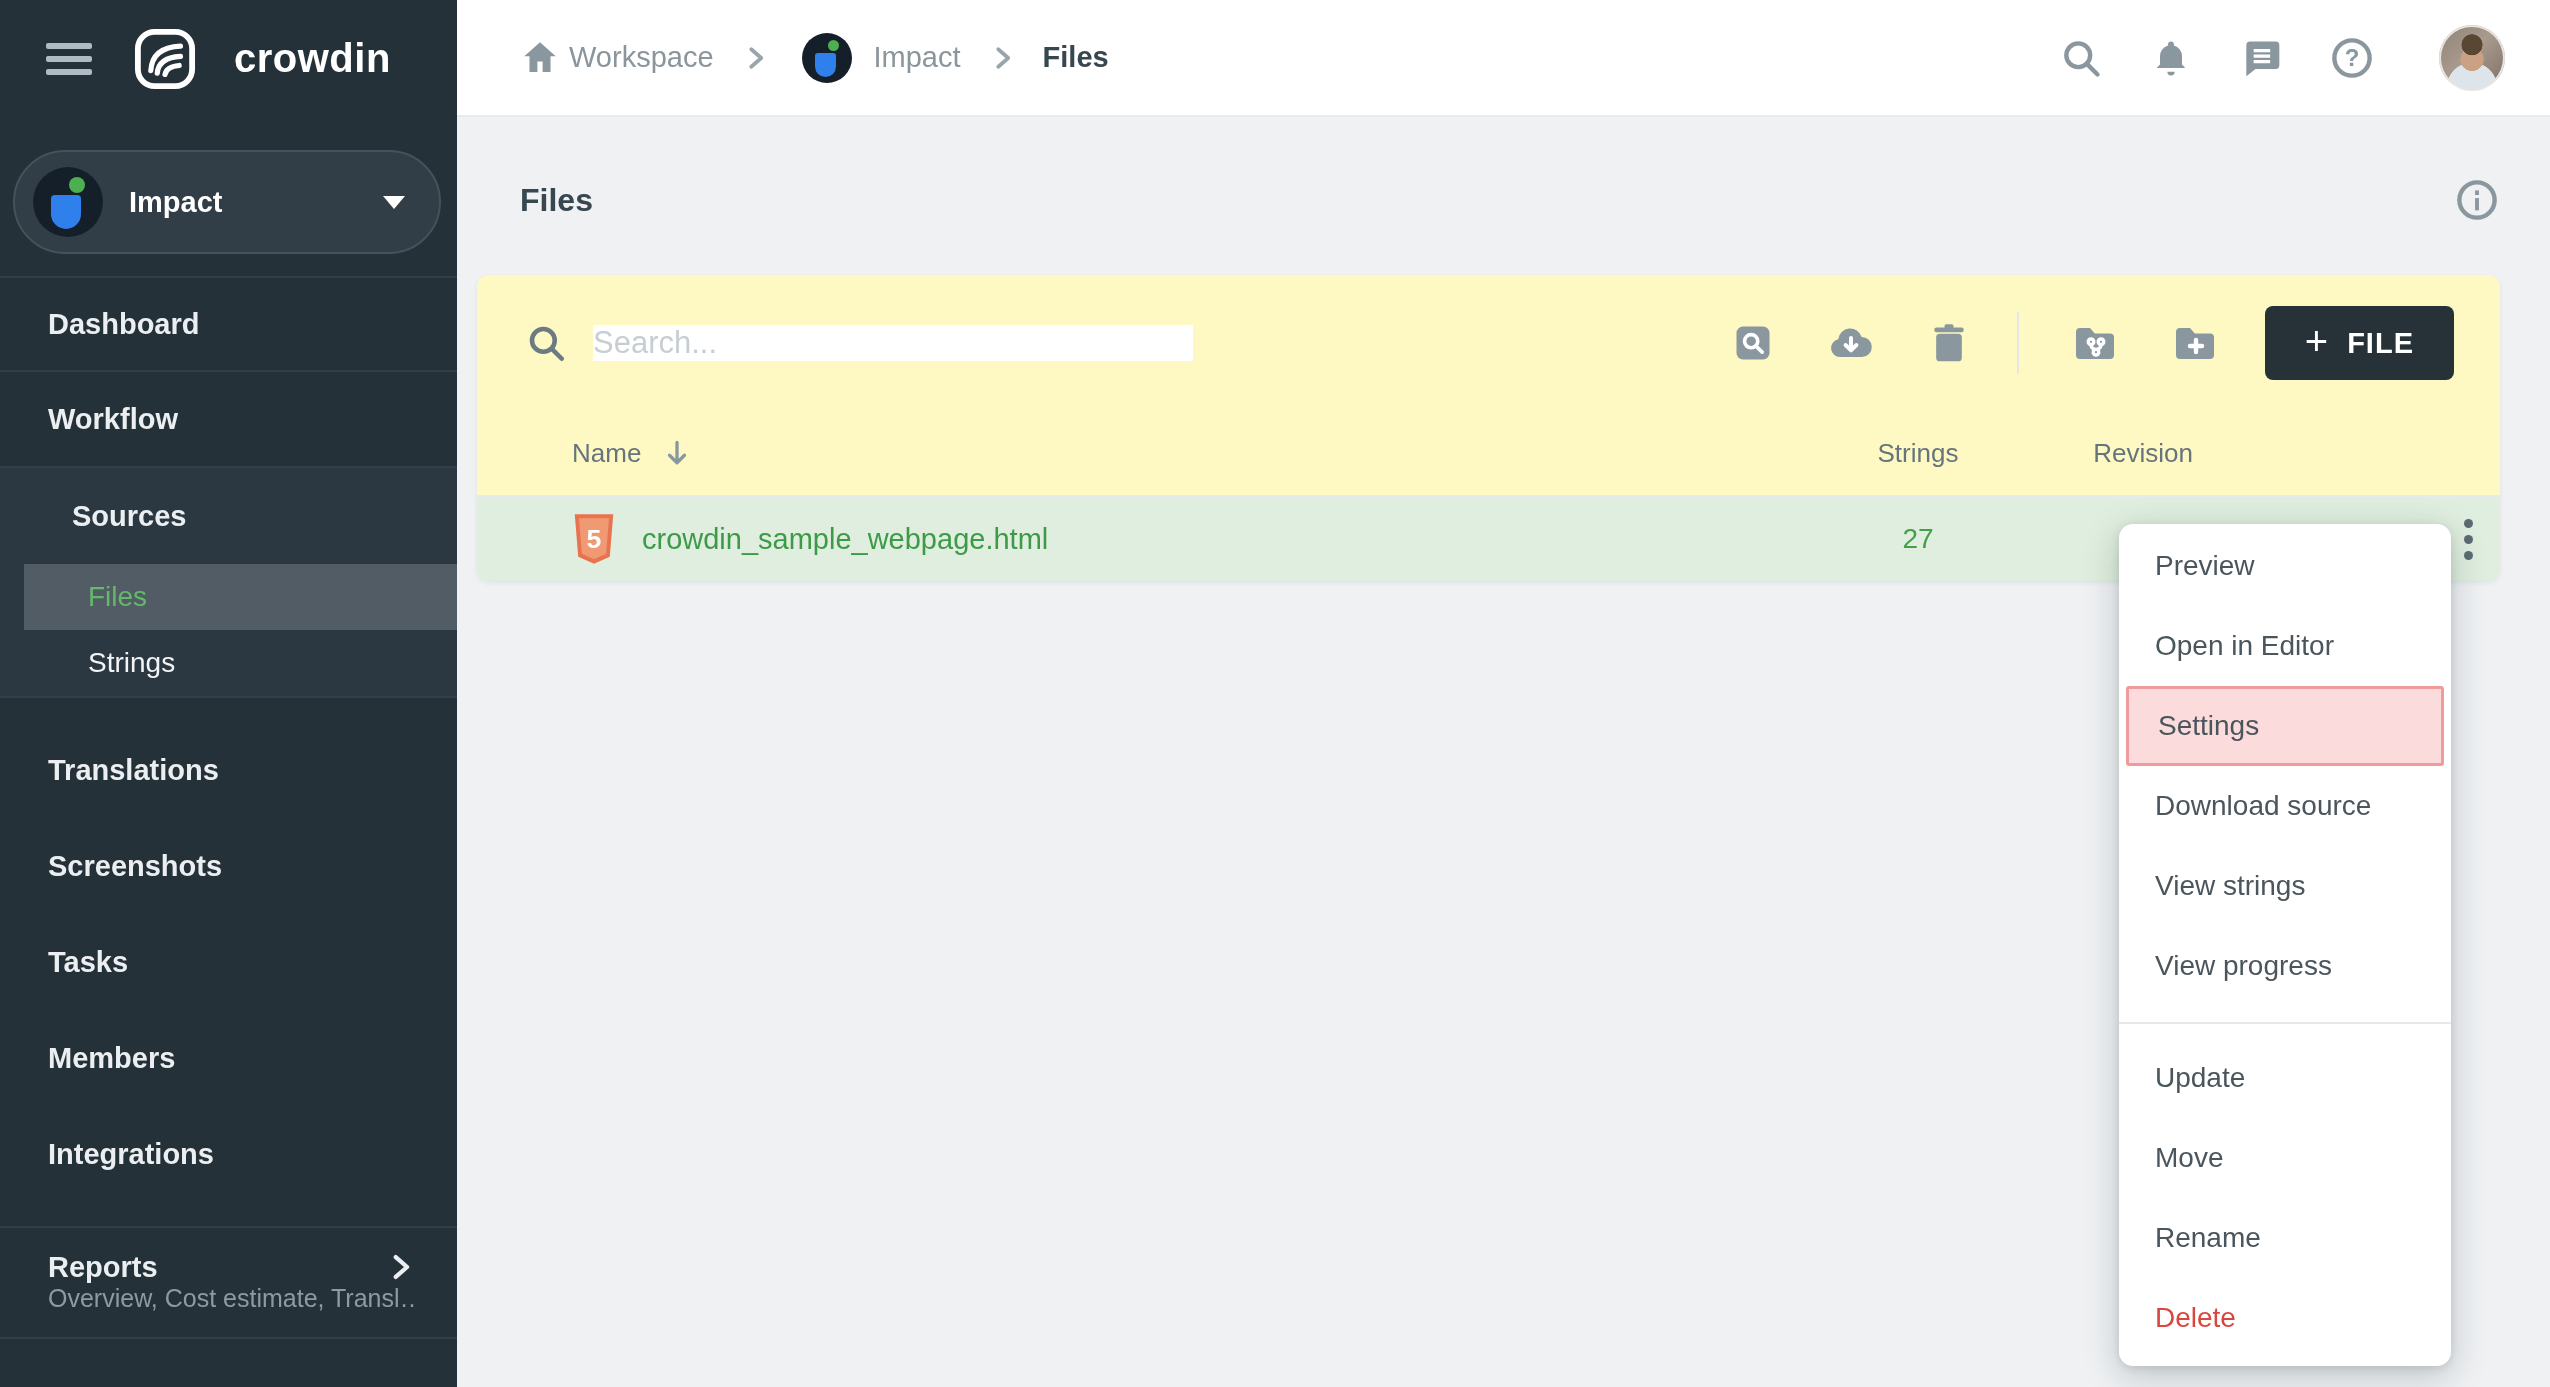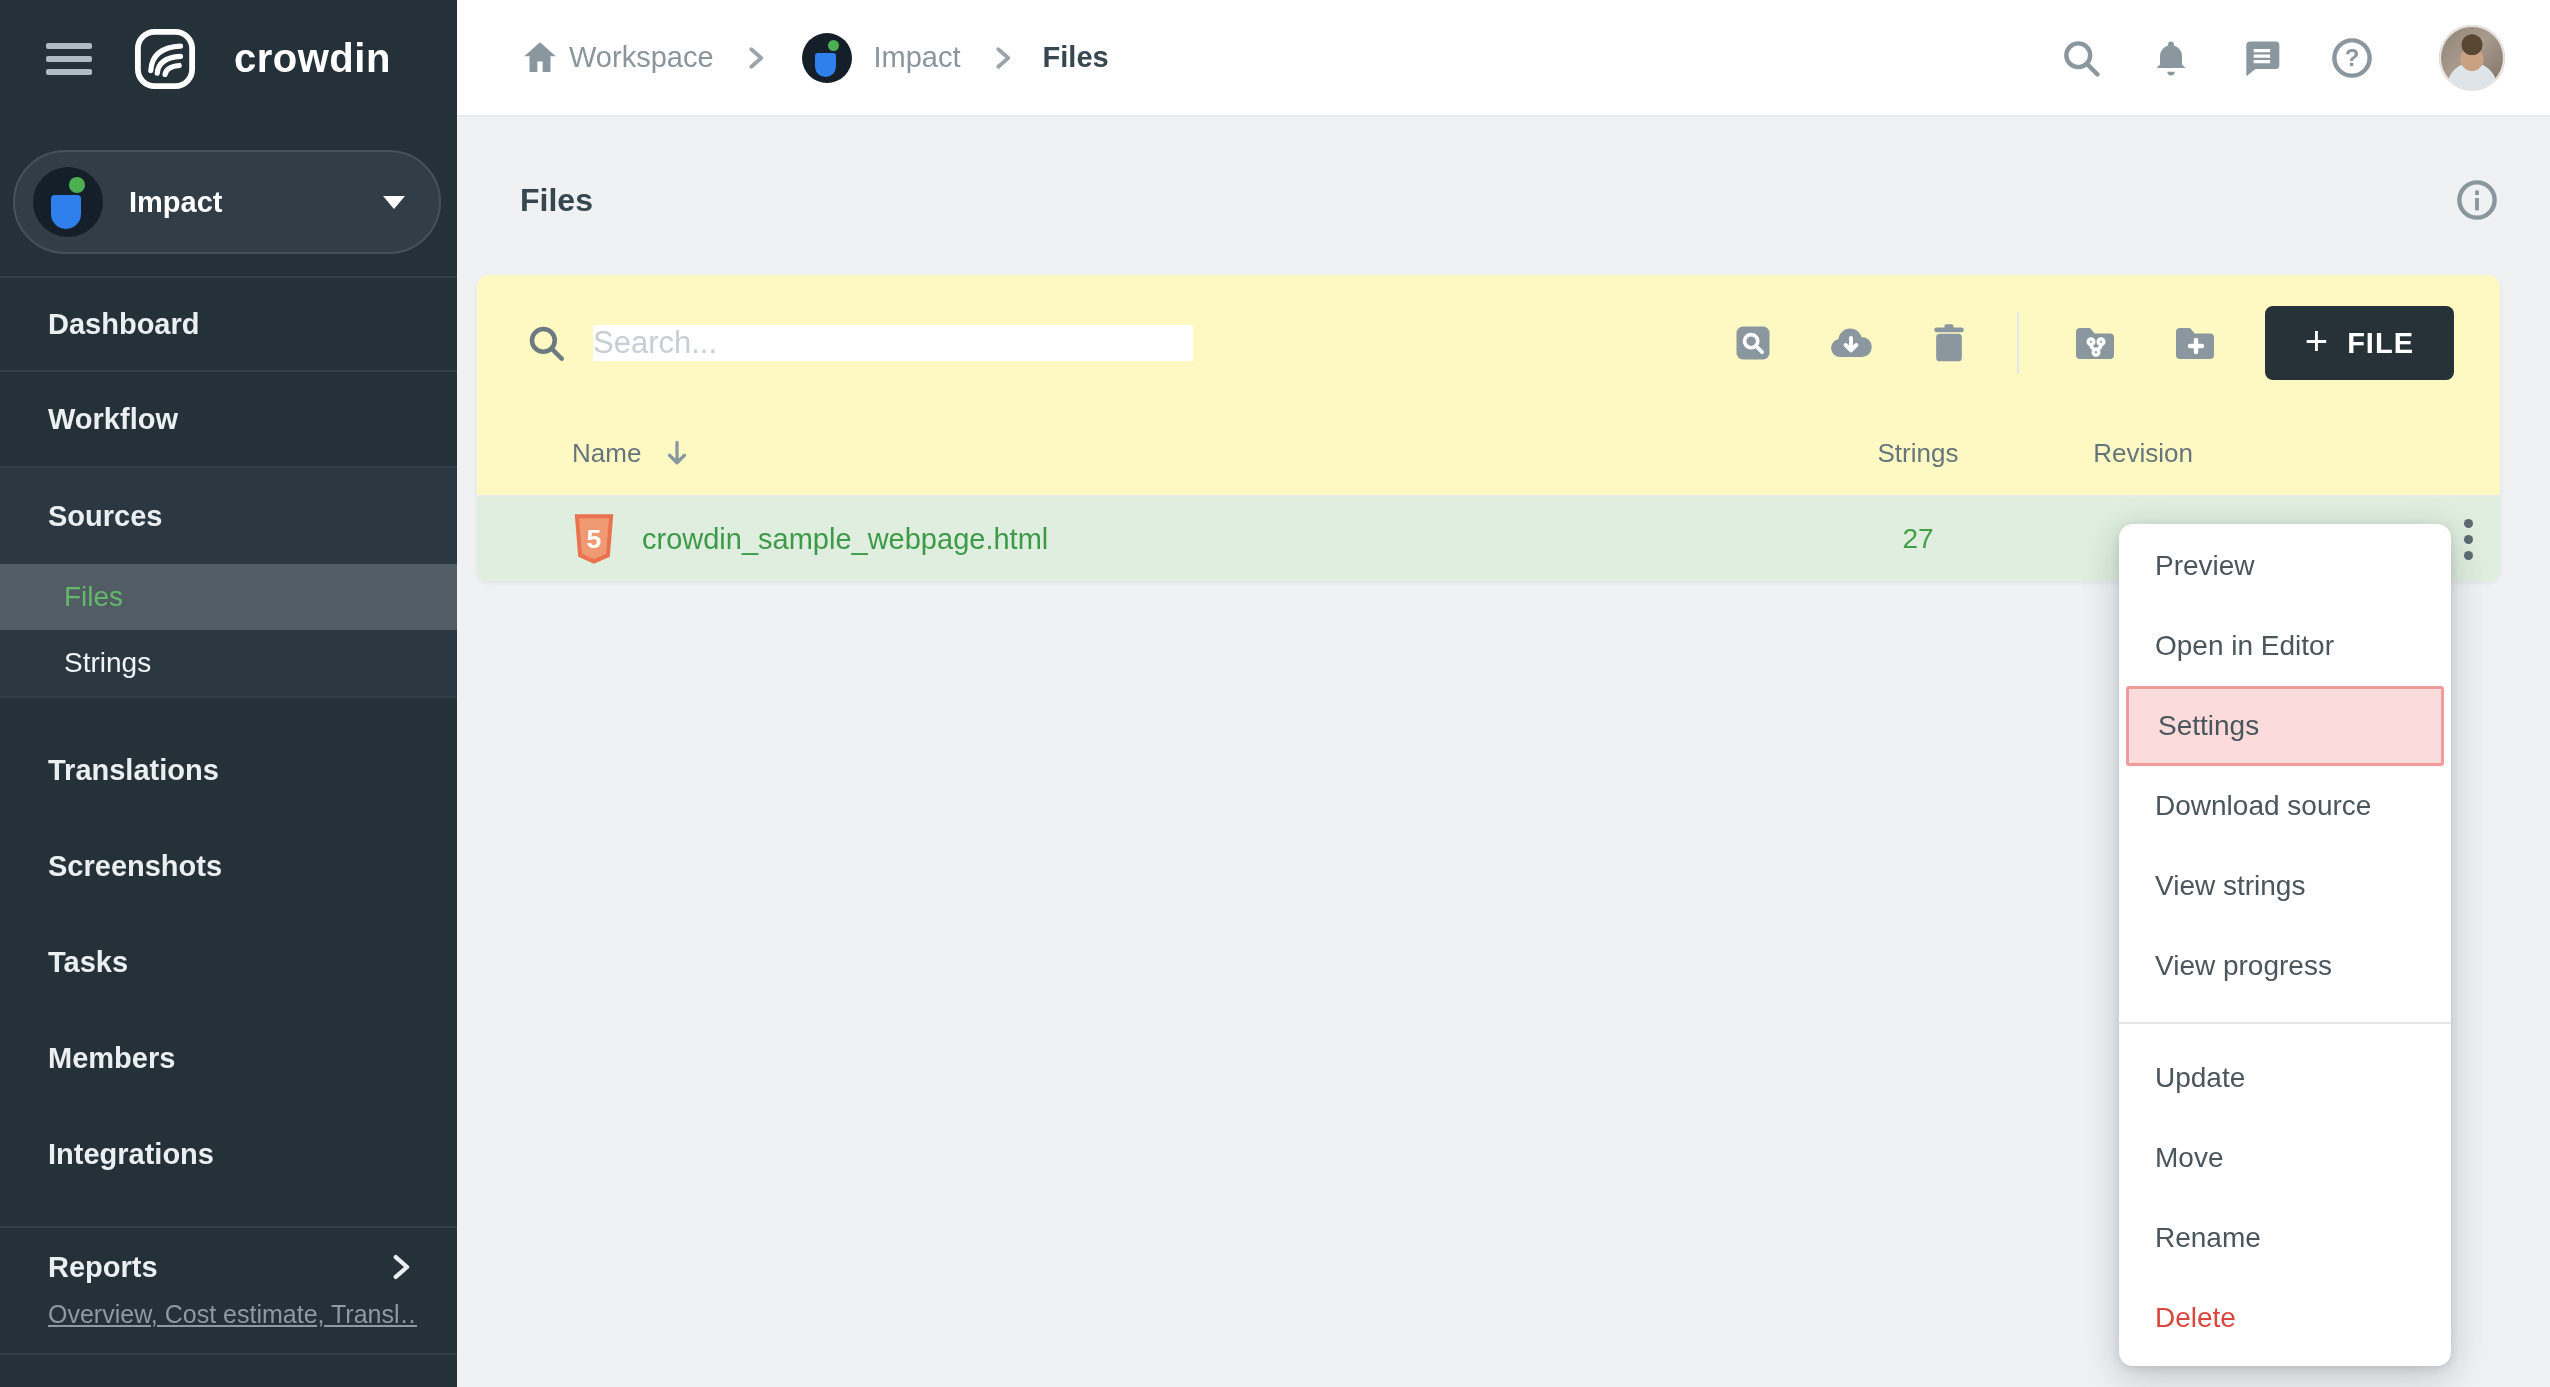--- a/index.html
+++ b/index.html
@@ -20,28 +20,28 @@
                   display:flex; align-items:center; padding:0 34px 0 18px; cursor:pointer; }
   .proj-avatar { position:relative; width:70px; height:70px; border-radius:50%; background:#141f2a; flex:0 0 auto; }
   .proj-avatar .dot { position:absolute; left:36px; top:10px; width:16px; height:16px; border-radius:50%; background:#4caf50; }
   .proj-avatar .drop { position:absolute; left:18px; top:28px; width:30px; height:34px; background:#2f80ed; border-radius:4px 4px 16px 16px; }
   .project-pill .plabel { font-size:29px; font-weight:bold; color:#fff; margin-left:26px; flex:1; }
   .caret-down { width:0; height:0; border-left:11px solid transparent; border-right:11px solid transparent; border-top:13px solid #fff; }
 
   .nav-item { height:96px; display:flex; align-items:center; padding-left:48px; font-size:29px; font-weight:bold; color:#eceff1; cursor:pointer; }
   .sep-top { border-top:2px solid #333f48; }
   .sep-bottom { border-bottom:2px solid #333f48; }
-  .sources-group { background:#2b3841; border-bottom:2px solid #333f48; }
+  .sources-group { background:#2b3841; border-bottom:2px solid #333f48;padding-left:24px; }
   .nav-sub { height:66px; display:flex; align-items:center; padding-left:64px; font-size:28px; color:#f2f4f5; cursor:pointer; }
   .nav-sub.active { background:#515c64; color:#63b969; }
   .nav-rest { padding-top:24px; }
   .reports-block { margin-top:24px; border-top:2px solid #333f48; border-bottom:2px solid #333f48; padding:22px 40px 24px 48px; cursor:pointer; }
   .reports-row { display:flex; align-items:center; justify-content:space-between; }
   .reports-row .rlabel { font-size:29px; font-weight:bold; color:#eceff1; }
-  .reports-desc { margin-top:16px; font-size:25px; color:#8d9aa2; white-space:nowrap; overflow:hidden;text-decoration:underline; }
+  .reports-desc { margin-top:0; font-size:25px; color:#8d9aa2; white-space:nowrap; overflow:hidden; }
 
   
   .topbar { position:absolute; left:457px; top:0; right:0; height:117px; background:#fff; border-bottom:2px solid #e8eaec;
             display:flex; align-items:center; padding:0 45px 0 62px; z-index:4; }
   .breadcrumb { display:flex; align-items:center; flex:1; }
   .bc-text { font-size:29px; color:#8a959c; margin:16px 8px; cursor:pointer; }
   .bc-current { font-size:29px; color:#37474f; font-weight:bold; margin-left:8px; }
   .bc-chev { margin:0 18px; display:flex; }
   .bc-avatar { position:relative; width:50px; height:50px; border-radius:50%; background:#141f2a; margin:0 14px 0 14px; flex:0 0 auto; }
   .bc-avatar .dot { position:absolute; left:26px; top:7px; width:11px; height:11px; border-radius:50%; background:#4caf50; }

